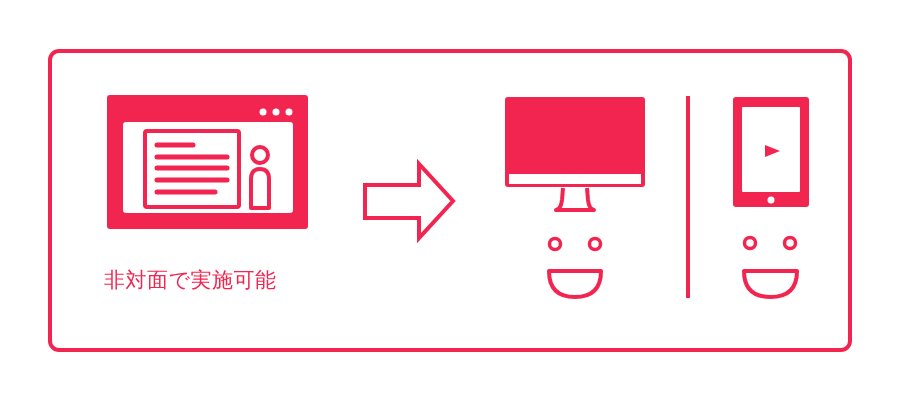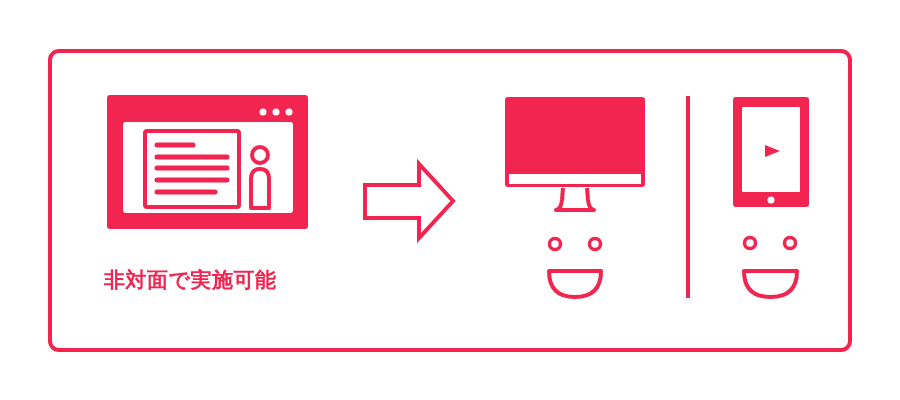--- a/index.html
+++ b/index.html
@@ -2,21 +2,21 @@
 <html><head>
   <meta charset="utf-8">
   <style>
     html, body { margin: 0; padding: 0; background: #ffffff; }
     body { width: 900px; height: 400px; position: relative; overflow: hidden;
            font-family: "DejaVu Sans", sans-serif; }
     .frame { position: absolute; left: 48px; top: 49px; width: 796px; height: 295px;
              border: 4px solid #f22550; border-radius: 11px; box-sizing: content-box; }
     .canvas { position: absolute; left: 0; top: 0; }
     .caption { position: absolute; left: 104px; top: 266px; width: 210px;
-               font-size: 21px; letter-spacing: 0.5px; white-space: nowrap; font-weight: bold; }
+               font-size: 21px; letter-spacing: 0.5px; white-space: nowrap; }
   </style>
 </head>
 <body>
 
 <div class="frame"></div>
 
 <svg class="canvas" width="900" height="400" viewBox="0 0 900 400">
 
   <g>
     <rect x="107" y="95" width="201" height="134" rx="3" fill="#f22550"></rect>

